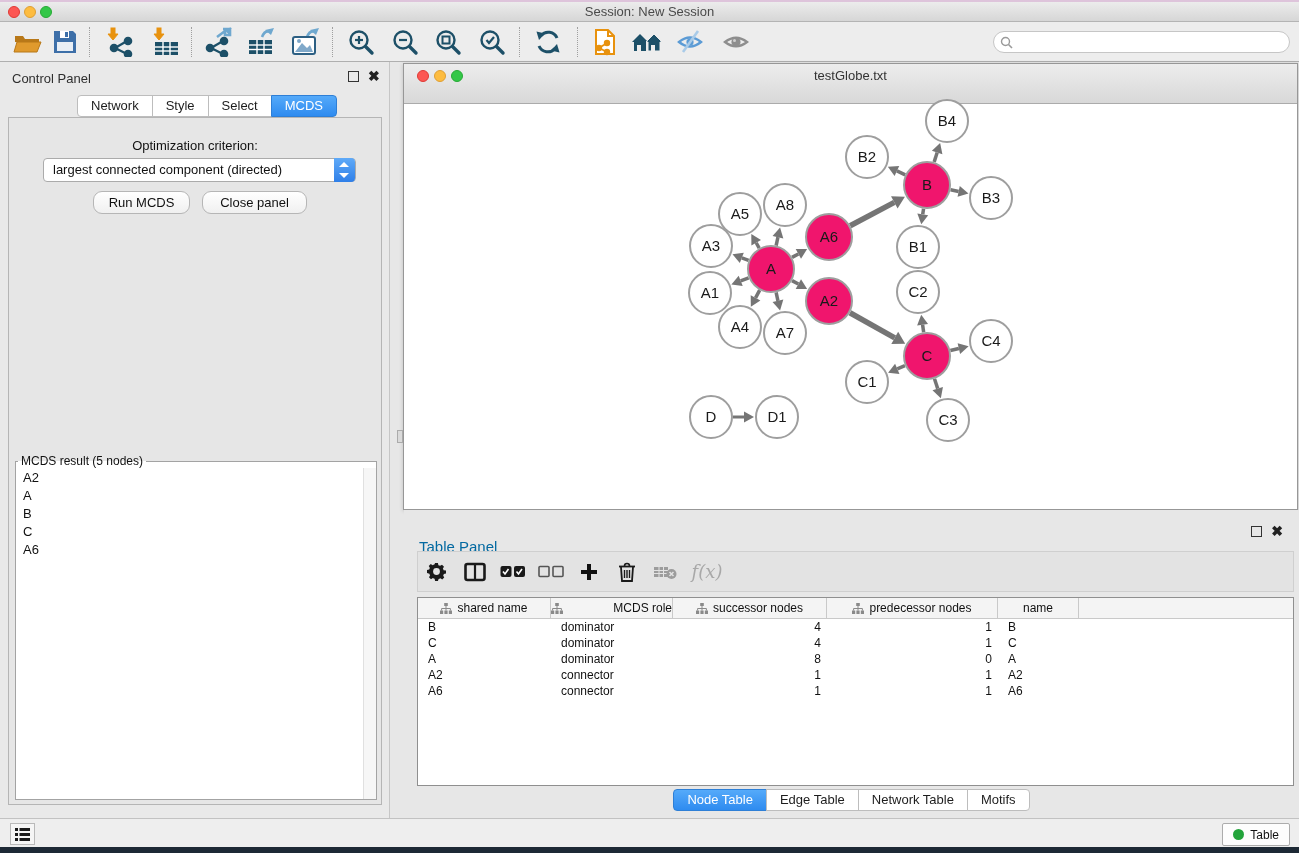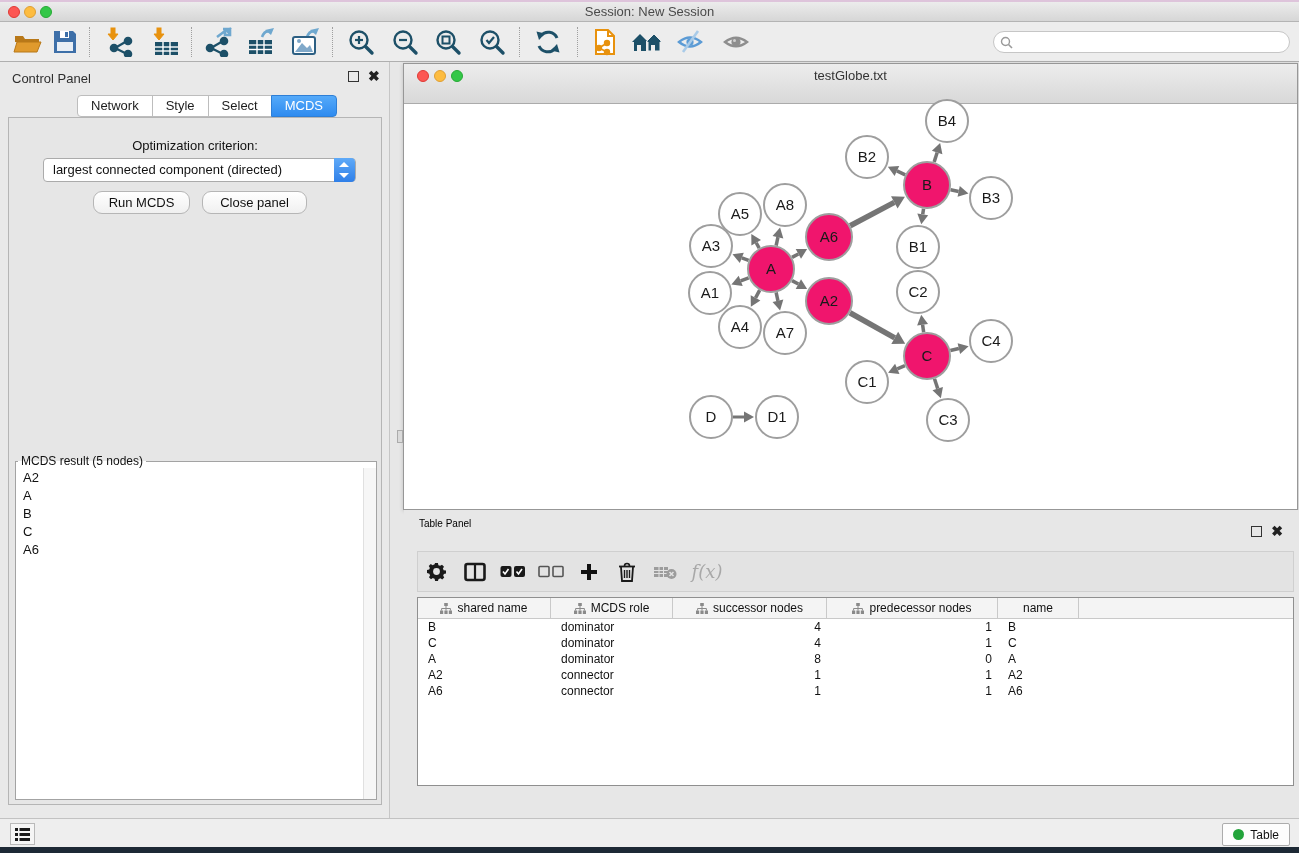--- a/index.html
+++ b/index.html
@@ -72,21 +72,21 @@
   #network-window { left:403px; top:63px; width:895px; height:447px;
     border:1px solid #979797; background:#FFF; box-shadow:0 1px 4px rgba(0,0,0,.18); }
   #nw-titlebar { position:absolute; left:0; top:0; width:100%; height:40px;
     background:linear-gradient(#EDEDED,#D8D8D8); border-bottom:1px solid #ABABAB; }
   #nw-title { width:100%; text-align:center; font-size:13px; color:#333; line-height:23px; }
   #graph-svg { position:absolute; left:0; top:24px; }
   .scroll-nub { position:absolute; background:#DADADA; border:1px solid #ABABAB; }
 
   
   #table-panel { left:404px; top:510px; width:895px; height:308px; background:#E7E7E7; }
-  #tp-title { position:absolute; left:15px; top:8px; font-size:10px; color:#000000; }
+  #tp-title { position:absolute; left:15px; top:28px; font-size:15px; color:#0369a1; }
   #tp-toolbar { position:absolute; left:13px; top:41px; width:877px; height:41px;
     background:#E3E3E3; border:1px solid #CFCFCF; display:flex; align-items:center; }
   .tp-icon { width:38px; display:flex; justify-content:center; align-items:center; }
   #fx-label { font-size:18px; font-family:"DejaVu Serif",serif; font-style:italic; color:#A8A8A8; }
   #node-table { position:absolute; left:13px; top:87px; width:877px; height:189px;
     background:#FFF; border:1px solid #8F8F8F; }
   #table-header { display:flex; height:21px; background:#F4F4F4; border-bottom:1px solid #C9C9C9; }
   .th { display:flex; align-items:center; justify-content:center; gap:5px;
     border-right:1px solid #C9C9C9; font-size:12px; color:#111; overflow:hidden; }
   .tr { display:flex; height:16px; }
@@ -531,21 +531,21 @@
             <g fill="#8A8A8A">
               <rect x="4.2" y="0" width="3.6" height="3"></rect>
               <rect x="0" y="7.5" width="3.2" height="3.5"></rect>
               <rect x="4.4" y="7.5" width="3.2" height="3.5"></rect>
               <rect x="8.8" y="7.5" width="3.2" height="3.5"></rect>
             </g>
             <path d="M6,3 V5.5 M1.6,7.5 V5.5 H10.4 V7.5 M6,5.5 V7.5" stroke="#8A8A8A" fill="none" stroke-width="1"></path>
           </svg>
           <span>shared name</span>
         </div>
-        <div class="th" style="width: 122px;">
+        <div class="th" style="width: 122px; justify-content: space-between;">
           <svg width="12" height="11" viewBox="0 0 12 11">
             <g fill="#8A8A8A">
               <rect x="4.2" y="0" width="3.6" height="3"></rect>
               <rect x="0" y="7.5" width="3.2" height="3.5"></rect>
               <rect x="4.4" y="7.5" width="3.2" height="3.5"></rect>
               <rect x="8.8" y="7.5" width="3.2" height="3.5"></rect>
             </g>
             <path d="M6,3 V5.5 M1.6,7.5 V5.5 H10.4 V7.5 M6,5.5 V7.5" stroke="#8A8A8A" fill="none" stroke-width="1"></path>
           </svg>
           <span>MCDS role</span>
@@ -609,20 +609,26 @@
         </div>
         <div class="tr">
           <div class="td" style="width: 133px;">A6</div>
           <div class="td" style="width: 122px;">connector</div>
           <div class="td num" style="width: 154px;">1</div>
           <div class="td num" style="width: 171px;">1</div>
           <div class="td" style="width: 81px;">A6</div>
         </div>
       </div>
   </div>
+  <div id="bottom-tabs" class="seg-tabs">
+      <div class="seg first active">Node Table</div>
+      <div class="seg">Edge Table</div>
+      <div class="seg">Network Table</div>
+      <div class="seg last">Motifs</div>
+    </div>
 </div>
 
 <div id="status-bar" class="abs">
   <span id="list-button">
     <svg width="15" height="13" viewBox="0 0 15 13">
       <g fill="#1A1A1A">
           <rect x="0" y="0" width="3" height="3"></rect>
           <rect x="0" y="5" width="3" height="3"></rect>
           <rect x="0" y="10" width="3" height="3"></rect>
       <rect x="4.5" y="0" width="10.5" height="3"></rect>

